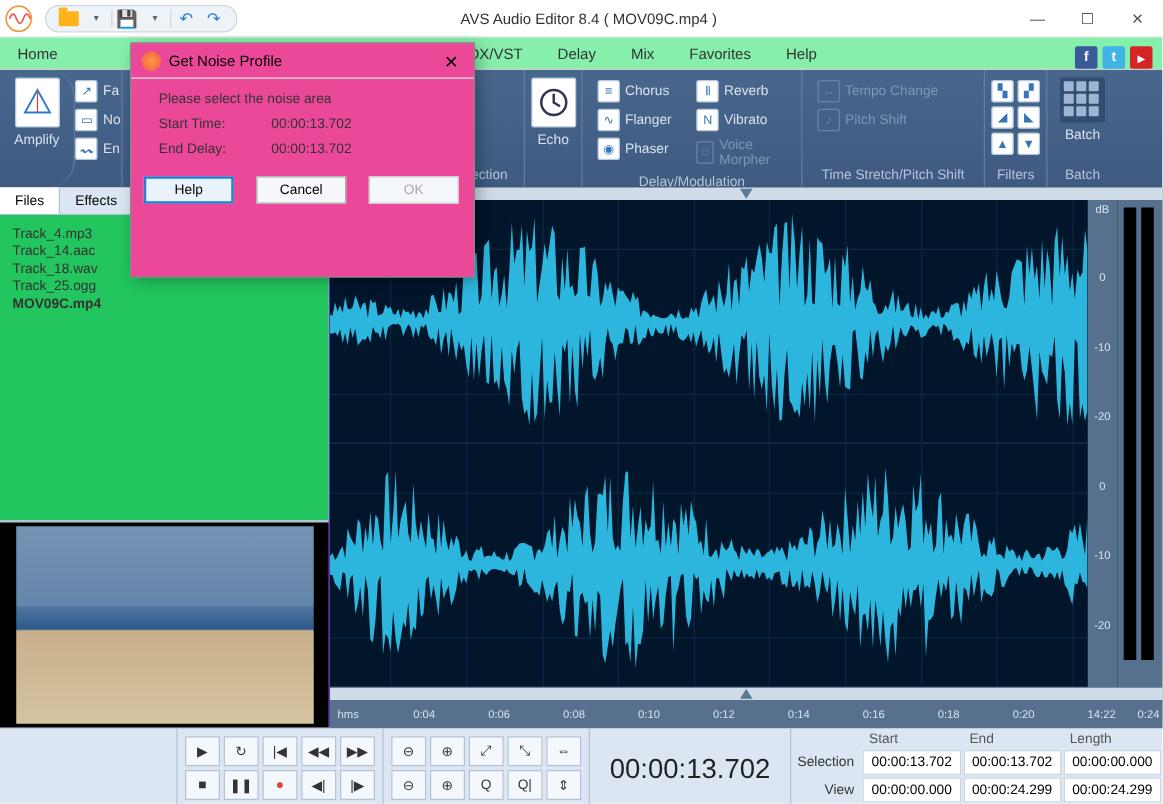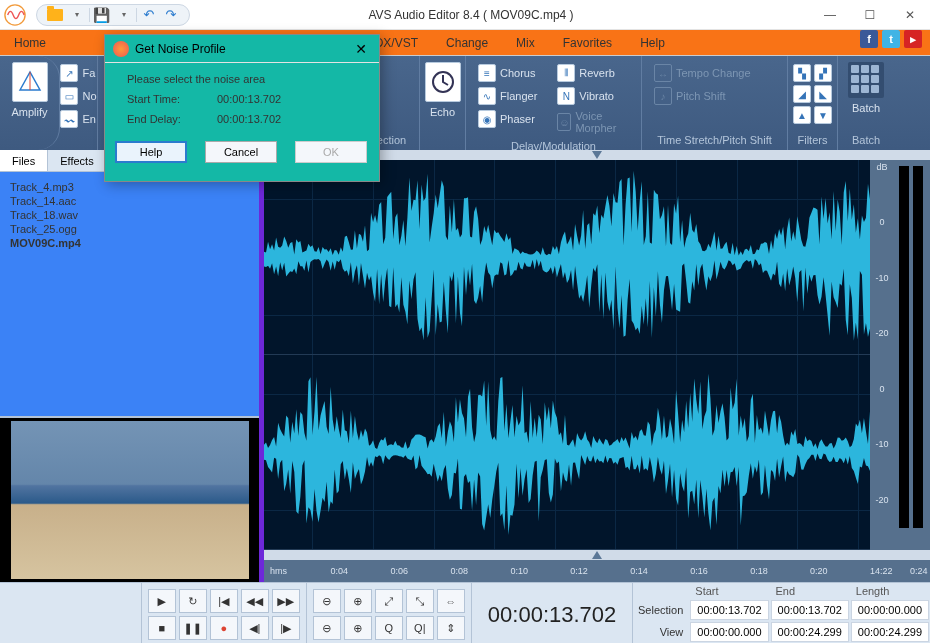--- a/index.html
+++ b/index.html
@@ -10,21 +10,21 @@
 .qat { display: flex; align-items: center; gap: 2px; background: #eef3f8; border: 1px solid #cdd7e3; border-radius: 12px; height: 22px; padding: 0 8px; margin-left: 6px; }
 .qat-btn { width: 20px; height: 18px; display: flex; align-items: center; justify-content: center; cursor: pointer; }
 .folder-icon { width: 16px; height: 12px; background: #ffb21a; border-radius: 1px; position: relative; }
 .folder-icon::before { content:""; position:absolute; top:-3px; left:0; width:7px;height:3px;background:#ffb21a;border-radius:1px 1px 0 0;}
 .save-icon { font-size: 14px; color:#333;}
 .undo-icon, .redo-icon { font-size: 13px; color:#2b7bce; }
 .title-text { position: absolute; left: 12px; right: 0; text-align: center; font-size: 12px; color: #333; pointer-events:none;}
 .win-controls { position: absolute; right: 0; top: 0; height: 30px; display: flex; }
 .win-btn { width: 40px; height: 30px; display: flex; align-items: center; justify-content: center; color: #555; cursor: pointer; }
 
-.menubar { height: 26px; display: flex; align-items: flex-start; background: #f97316; border-bottom: 1px solid #ccc; position: relative; }
+.menubar { height: 26px; display: flex; align-items: flex-end; background: #86efac; border-bottom: 1px solid #ccc; position: relative; }
 .menu-item { padding: 0 14px; height: 100%; display: flex; align-items: center; color: #333; cursor: pointer; font-size: 12px; }
 .social { position: absolute; right: 8px; display: flex; gap: 4px; }
 .social-ic { width: 18px; height: 18px; border-radius: 2px; display:flex;align-items:center;justify-content:center;color:#fff;font-size:11px;font-weight:bold;}
 .fb { background:#3b5998;} .tw{background:#40b4e5;} .yt{background:#d62424;}
 
 .ribbon { height: 94px; background: linear-gradient(#49668c, #3e5a80); display: flex; color: #d8e2ee; }
 .ribbon-group { border-right: 1px solid #617da2; display: flex; flex-direction: column; align-items: center; padding: 4px 8px 0 8px; }
 .ribbon-big { display:flex; flex-direction:column; align-items:center; gap:2px; cursor:pointer; padding:2px 4px; }
 .ribbon-big .icon-box { width: 36px; height: 40px; display:flex;align-items:center;justify-content:center; background:#fff; border:1px solid #b7cade; border-radius:2px;}
 .ribbon-big .label { font-size:11px; text-align:center; margin-top:2px; }
@@ -32,25 +32,25 @@
 .ribbon-small-row { display:flex; align-items:center; gap:4px; font-size:11px; cursor:pointer; padding:2px 0; width:100%;}
 .ribbon-small-icon { width:18px;height:18px;background:#fff;border:1px solid #b7cade;border-radius:2px;display:flex;align-items:center;justify-content:center;font-size:10px;color:#3574b8;}
 .ribbon-disabled { color:#7d96b3; }
 .ribbon-disabled .ribbon-small-icon { background:transparent;border-color:#6a85a6; color:#6a85a6;}
 .ribbon-col { display:flex; flex-direction:column; gap:1px; padding:2px 4px;}
 .filter-icon-col{display:flex;flex-direction:column;gap:3px;}
 .batch-icon { width:36px;height:36px; background:#334d70; border-radius:2px; display:grid; grid-template-columns:repeat(3,8px); grid-template-rows:repeat(3,8px); gap:2px; padding:3px;}
 .batch-icon div{background:#9cb5d3;border-radius:1px;}
 
 .main { display: flex; height: 432px; }
-.left-panel { width: 264px; display:flex; flex-direction:column; border-right:5px solid #6d28d9;}
+.left-panel { width: 264px; display:flex; flex-direction:column; border-right:1px solid #6d28d9;}
 .tabs { height:22px; display:flex; background:#dbe6f2; border-bottom:1px solid #b3c3d6; font-size:11px;}
 .tab { padding:0 12px; display:flex;align-items:center; border-right:1px solid #b3c3d6; cursor:pointer;}
 .tab.active { background:#fff; }
-.file-list { flex:1; background:#3b82f6; padding:8px 10px; overflow:auto;}
+.file-list { flex:1; background:#22c55e; padding:8px 10px; overflow:auto;}
 .file-list div { font-size:11px; color:#333; padding:1px 0;}
 .file-list .current { font-weight:bold; }
 .preview { height:166px; background:#000; border-top:2px solid #b3c3d6; padding:4px; display:flex;align-items:center;justify-content:center;}
 .preview-inner { width:238px; height:158px; background: linear-gradient(#7494b5 0%, #6486aa 40%, #5174a0 41%, #2b5a8a 52%, #c8b08a 53%, #d6c4a0 100%); position:relative;}
 
 .wave-area { flex:1; display:flex; flex-direction:column; background:#000c1a; position:relative;}
 .wave-track { flex:1; background:#01152b; position:relative; border-bottom:1px solid #223a55;}
 .wave-grid { position:absolute; inset:0;}
 .wave-grid .vline { position:absolute; top:0; bottom:0; width:1px; background:#0b2845;}
 .wave-grid .hline { position:absolute; left:0; right:0; height:1px; background:#0b2845;}
@@ -72,21 +72,21 @@
 .tbtn.rec { color:#d43; }
 .zoom-buttons { padding:6px; display:grid; grid-template-columns:repeat(5,28px); grid-template-rows:repeat(2,24px); gap:3px; border-right:1px solid #b3c3d6;}
 .time-display { padding:0 16px; display:flex;align-items:center; font-family:"Segoe UI",Arial; font-size:22px; color:#222; border-right:1px solid #b3c3d6;}
 .sel-table { flex:1; display:grid; grid-template-columns:56px 1fr 1fr 1fr; grid-template-rows:16px 22px 22px; font-size:11px; }
 .sel-table > div { padding:2px 6px; display:flex;align-items:center;}
 .sel-header { color:#555;}
 .sel-label { color:#333; justify-content:flex-end; padding-right:10px;}
 .sel-cell { background:#fff; border:1px solid #cbd5e2; margin:1px;}
 
 
-.dialog { position:absolute; left:104px; top:34px; width:276px; height:148px; background:#14b8a6; border:1px solid #888; box-shadow:3px 3px 12px rgba(0,0,0,.3); z-index:100;}
+.dialog { position:absolute; left:104px; top:34px; width:276px; height:188px; background:#ec4899; border:1px solid #888; box-shadow:3px 3px 12px rgba(0,0,0,.3); z-index:100;}
 .dlg-title { height:28px; display:flex; align-items:center; padding:0 8px; font-size:12px; border-bottom:1px solid #e3e3e3;}
 .dlg-title .dlg-icon { width:16px;height:16px; margin-right:6px; border-radius:50%; background:radial-gradient(#ff9a3a,#e55);}
 .dlg-close { margin-left:auto; cursor:pointer; width:20px;height:20px;display:flex;align-items:center;justify-content:center; font-size:14px;}
 .dlg-body { padding:10px 22px 6px; font-size:11px; color:#333;}
 .dlg-row { display:flex; margin-top:8px;}
 .dlg-row .k { width:90px;}
 .dlg-btns { display:flex; gap:18px; justify-content:flex-start; padding:10px;}
 .dlg-btn { width:72px; height:22px; border:1px solid #aaa; background:#f4f7fb; display:flex;align-items:center;justify-content:center; font-size:11px; cursor:pointer;}
 .dlg-btn.primary { border:2px solid #2b7bce; background:#eaf3fc;}
 .dlg-btn.disabled { color:#aaa; cursor:default; border-color:#ccc;}
@@ -121,21 +121,21 @@
   </div>
 </div>
 
 <div class="menubar">
   <div class="menu-item">Home</div>
   <div style="width:272px;"></div>
   <div class="menu-item" style="margin-left:-4px; padding-left:2px;">
       <span>ate</span>
     </div>
   <div class="menu-item">DX/VST</div>
-  <div class="menu-item">Change</div>
+  <div class="menu-item">Delay</div>
   <div class="menu-item">Mix</div>
   <div class="menu-item">Favorites</div>
   <div class="menu-item">Help</div>
   <div class="social">
     <div class="social-ic fb">f</div>
     <div class="social-ic tw">t</div>
     <div class="social-ic yt">▸</div>
   </div>
 </div>
 

